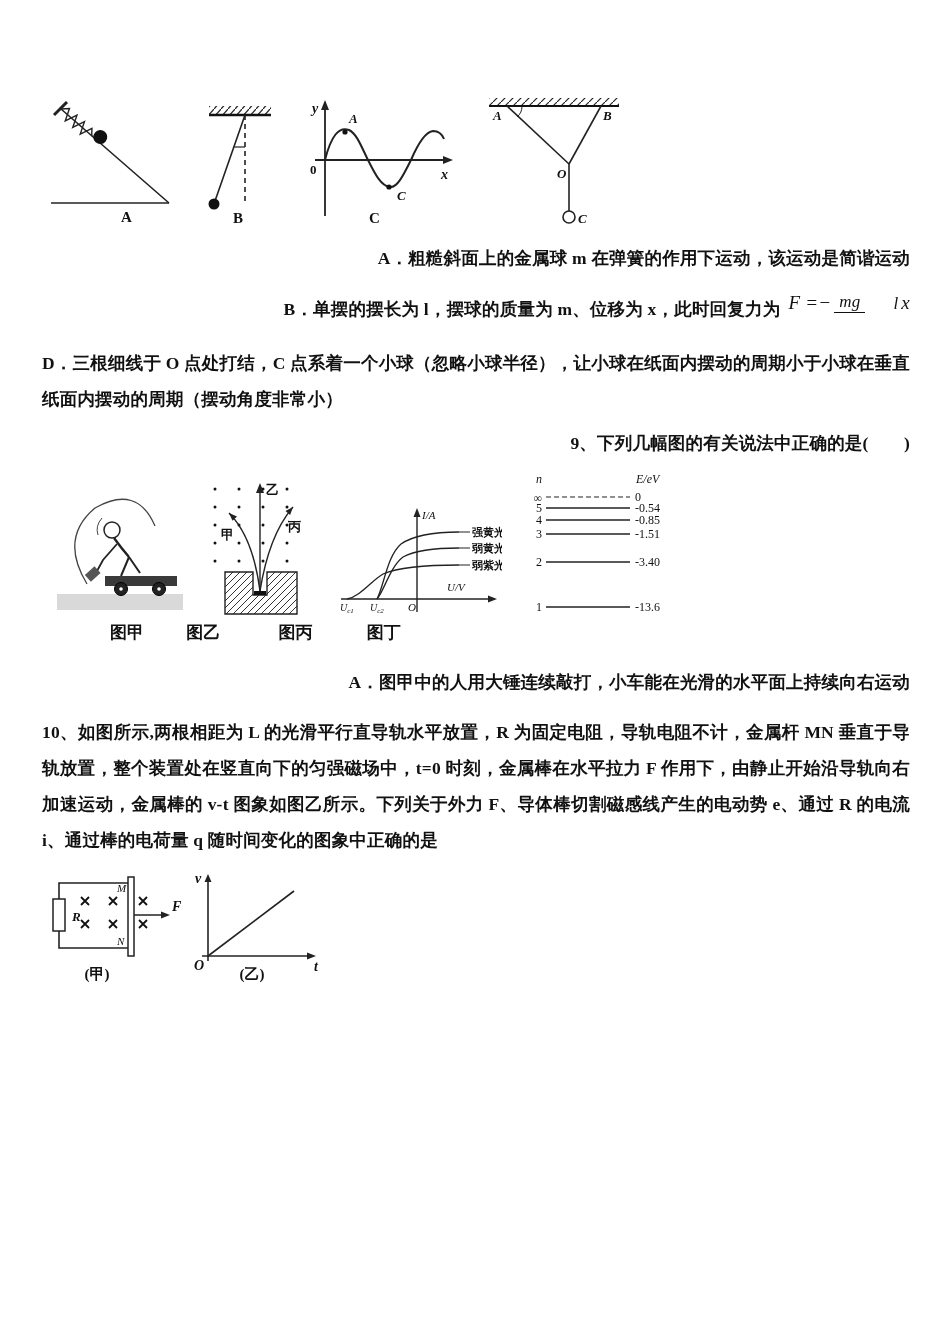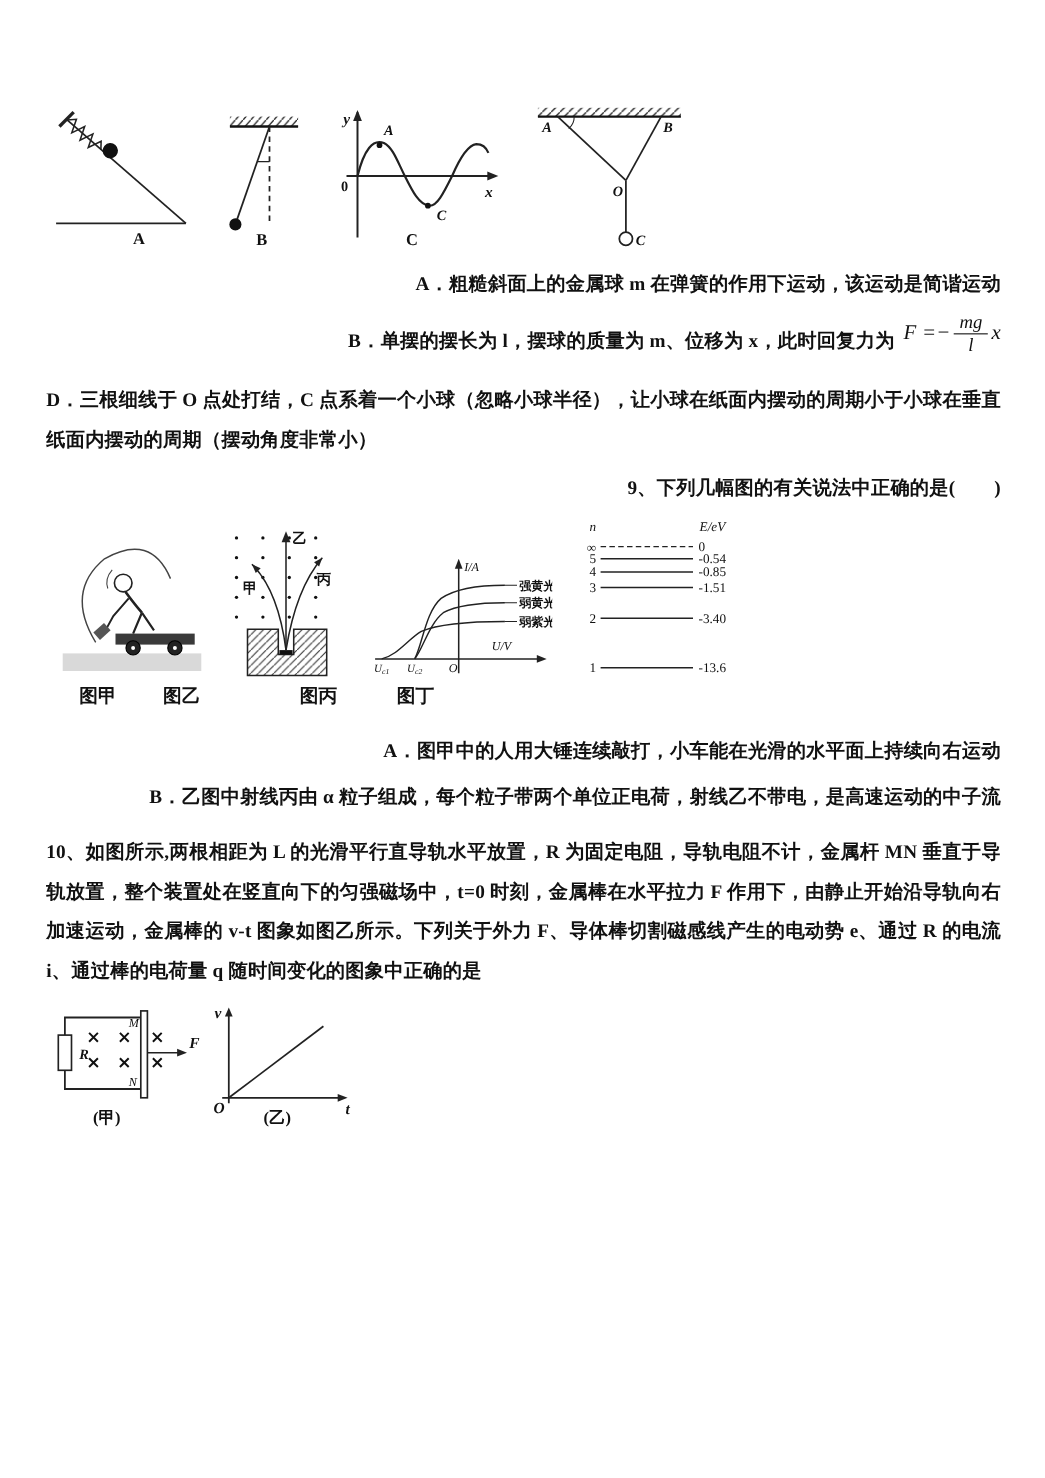--- a/index.html
+++ b/index.html
@@ -11,22 +11,22 @@
   .tight{margin:6px 0;}
   .just{text-align:justify;}
   .figrow{display:flex;align-items:flex-end;}
   .caprow{font-size:17px;font-weight:700;margin-top:2px;}
   .caprow span{display:inline-block;}
   svg{display:block;}
   svg text{font-family:"Liberation Serif",serif;fill:#111;}
   .formula{display:inline-flex;align-items:center;vertical-align:middle;
            font-style:italic;font-size:19px;margin-left:8px;position:relative;top:-8px;
            font-weight:500;}
-  .frac{display:inline-flex;flex-direction:column;align-items:center;line-height:1.05;
-        margin:0 3px;font-size:17px;}
+  .frac{display:inline-flex;flex-direction:row;align-items:center;line-height:1.05;
+        margin:0 3px;font-size:17px;gap:28px;}
   .frac .num{border-bottom:1.6px solid #111;padding:0 5px 1px;}
   .frac .den{padding-top:1px;}
 </style>
 </head>
 <body>
 
 <div class="page">
 
   <div class="figrow">
     <svg width="130" height="125" viewBox="0 0 130 125" style="margin-left:3px">
@@ -205,28 +205,27 @@
       <text x="111" y="32" font-size="12">0</text>
       <text x="111" y="43" font-size="12">-0.54</text>
       <text x="111" y="55" font-size="12">-0.85</text>
       <text x="111" y="69" font-size="12">-1.51</text>
       <text x="111" y="97" font-size="12">-3.40</text>
       <text x="111" y="142" font-size="12">-13.6</text>
     </svg>
   </div>
 
   <div class="caprow">
-    <span style="margin-left:30px">图甲</span>
+    <span style="margin-left:68px">图甲</span>
     <span style="margin-left:38px">图乙</span>
-    <span style="margin-left:86px">图丙</span>
+    <span style="margin-left:54px">图丙</span>
     <span style="margin-left:50px">图丁</span>
   </div>
 
   <p class="para tight" style="margin-top:21px"><span>A．</span><span>图甲中的人用大锤连续敲打，小车能在光滑的水平面上持续向右运动</span></p>
-  <p class="para tight"><span>B．</span><span>乙图中射线丙由 α 粒子组成，每个粒子带两个单位正电荷，射线乙不带电，是高速运动的中子流</span></p>
 
   <p class="para just" style="margin:14px 0 10px">10、如图所示,两根相距为 L 的光滑平行直导轨水平放置，R 为固定电阻，导轨电阻不计，金属杆 MN 垂直于导轨放置，整个装置处在竖直向下的匀强磁场中，t=0 时刻，金属棒在水平拉力 F 作用下，由静止开始沿导轨向右加速运动，金属棒的 v-t 图象如图乙所示。下列关于外力 F、导体棒切割磁感线产生的电动势 e、通过 R 的电流 i、通过棒的电荷量 q 随时间变化的图象中正确的是</p>
 
   <div class="figrow" style="margin-top:12px">
     <svg width="145" height="115" viewBox="0 0 145 115" style="margin-left:3px">
       <polyline points="14,28 14,12 84,12" fill="none" stroke="#222" stroke-width="1.6"></polyline>
       <polyline points="14,60 14,77 84,77" fill="none" stroke="#222" stroke-width="1.6"></polyline>
       <rect x="8" y="28" width="12" height="32" fill="#fff" stroke="#222" stroke-width="1.5"></rect>
       <text x="27" y="50" font-size="13" font-style="italic" font-weight="bold">R</text>
       <g stroke="#111" stroke-width="1.8">

